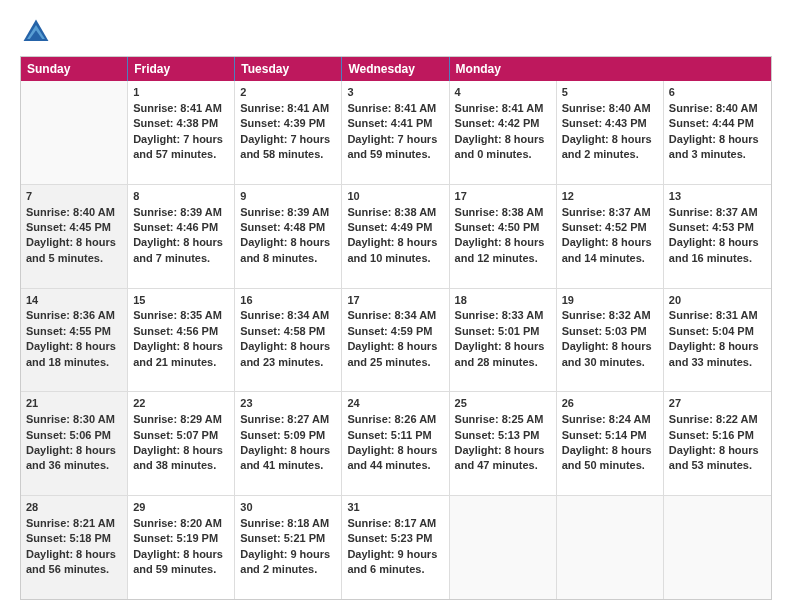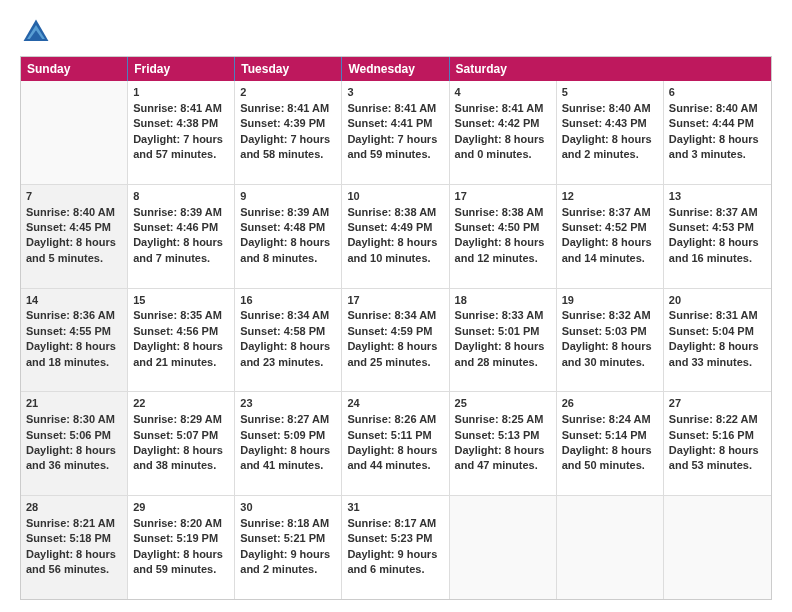--- a/index.html
+++ b/index.html
@@ -137,21 +137,21 @@
       <div class="subtitle"></div>
     </div>
   </div>
 
   <div class="calendar">
     <div class="cal-header">
     <div class="cal-header-cell">Sunday</div>
         <div class="cal-header-cell">Friday</div>
         <div class="cal-header-cell">Tuesday</div>
         <div class="cal-header-cell">Wednesday</div>
-        <div class="cal-header-cell">Saturday</div>
+        <div class="cal-header-cell">Monday</div>
       </div>
     <div class="cal-body">
     <div class="cal-row">
           <div class="cal-cell empty"></div>
           <div class="cal-cell">
             <span class="day-num">1</span>
             <div class="cell-text">Sunrise: 8:41 AM<br>Sunset: 4:38 PM<br>Daylight: 7 hours<br>and 57 minutes.</div>
           </div>
           <div class="cal-cell">
             <span class="day-num">2</span>

